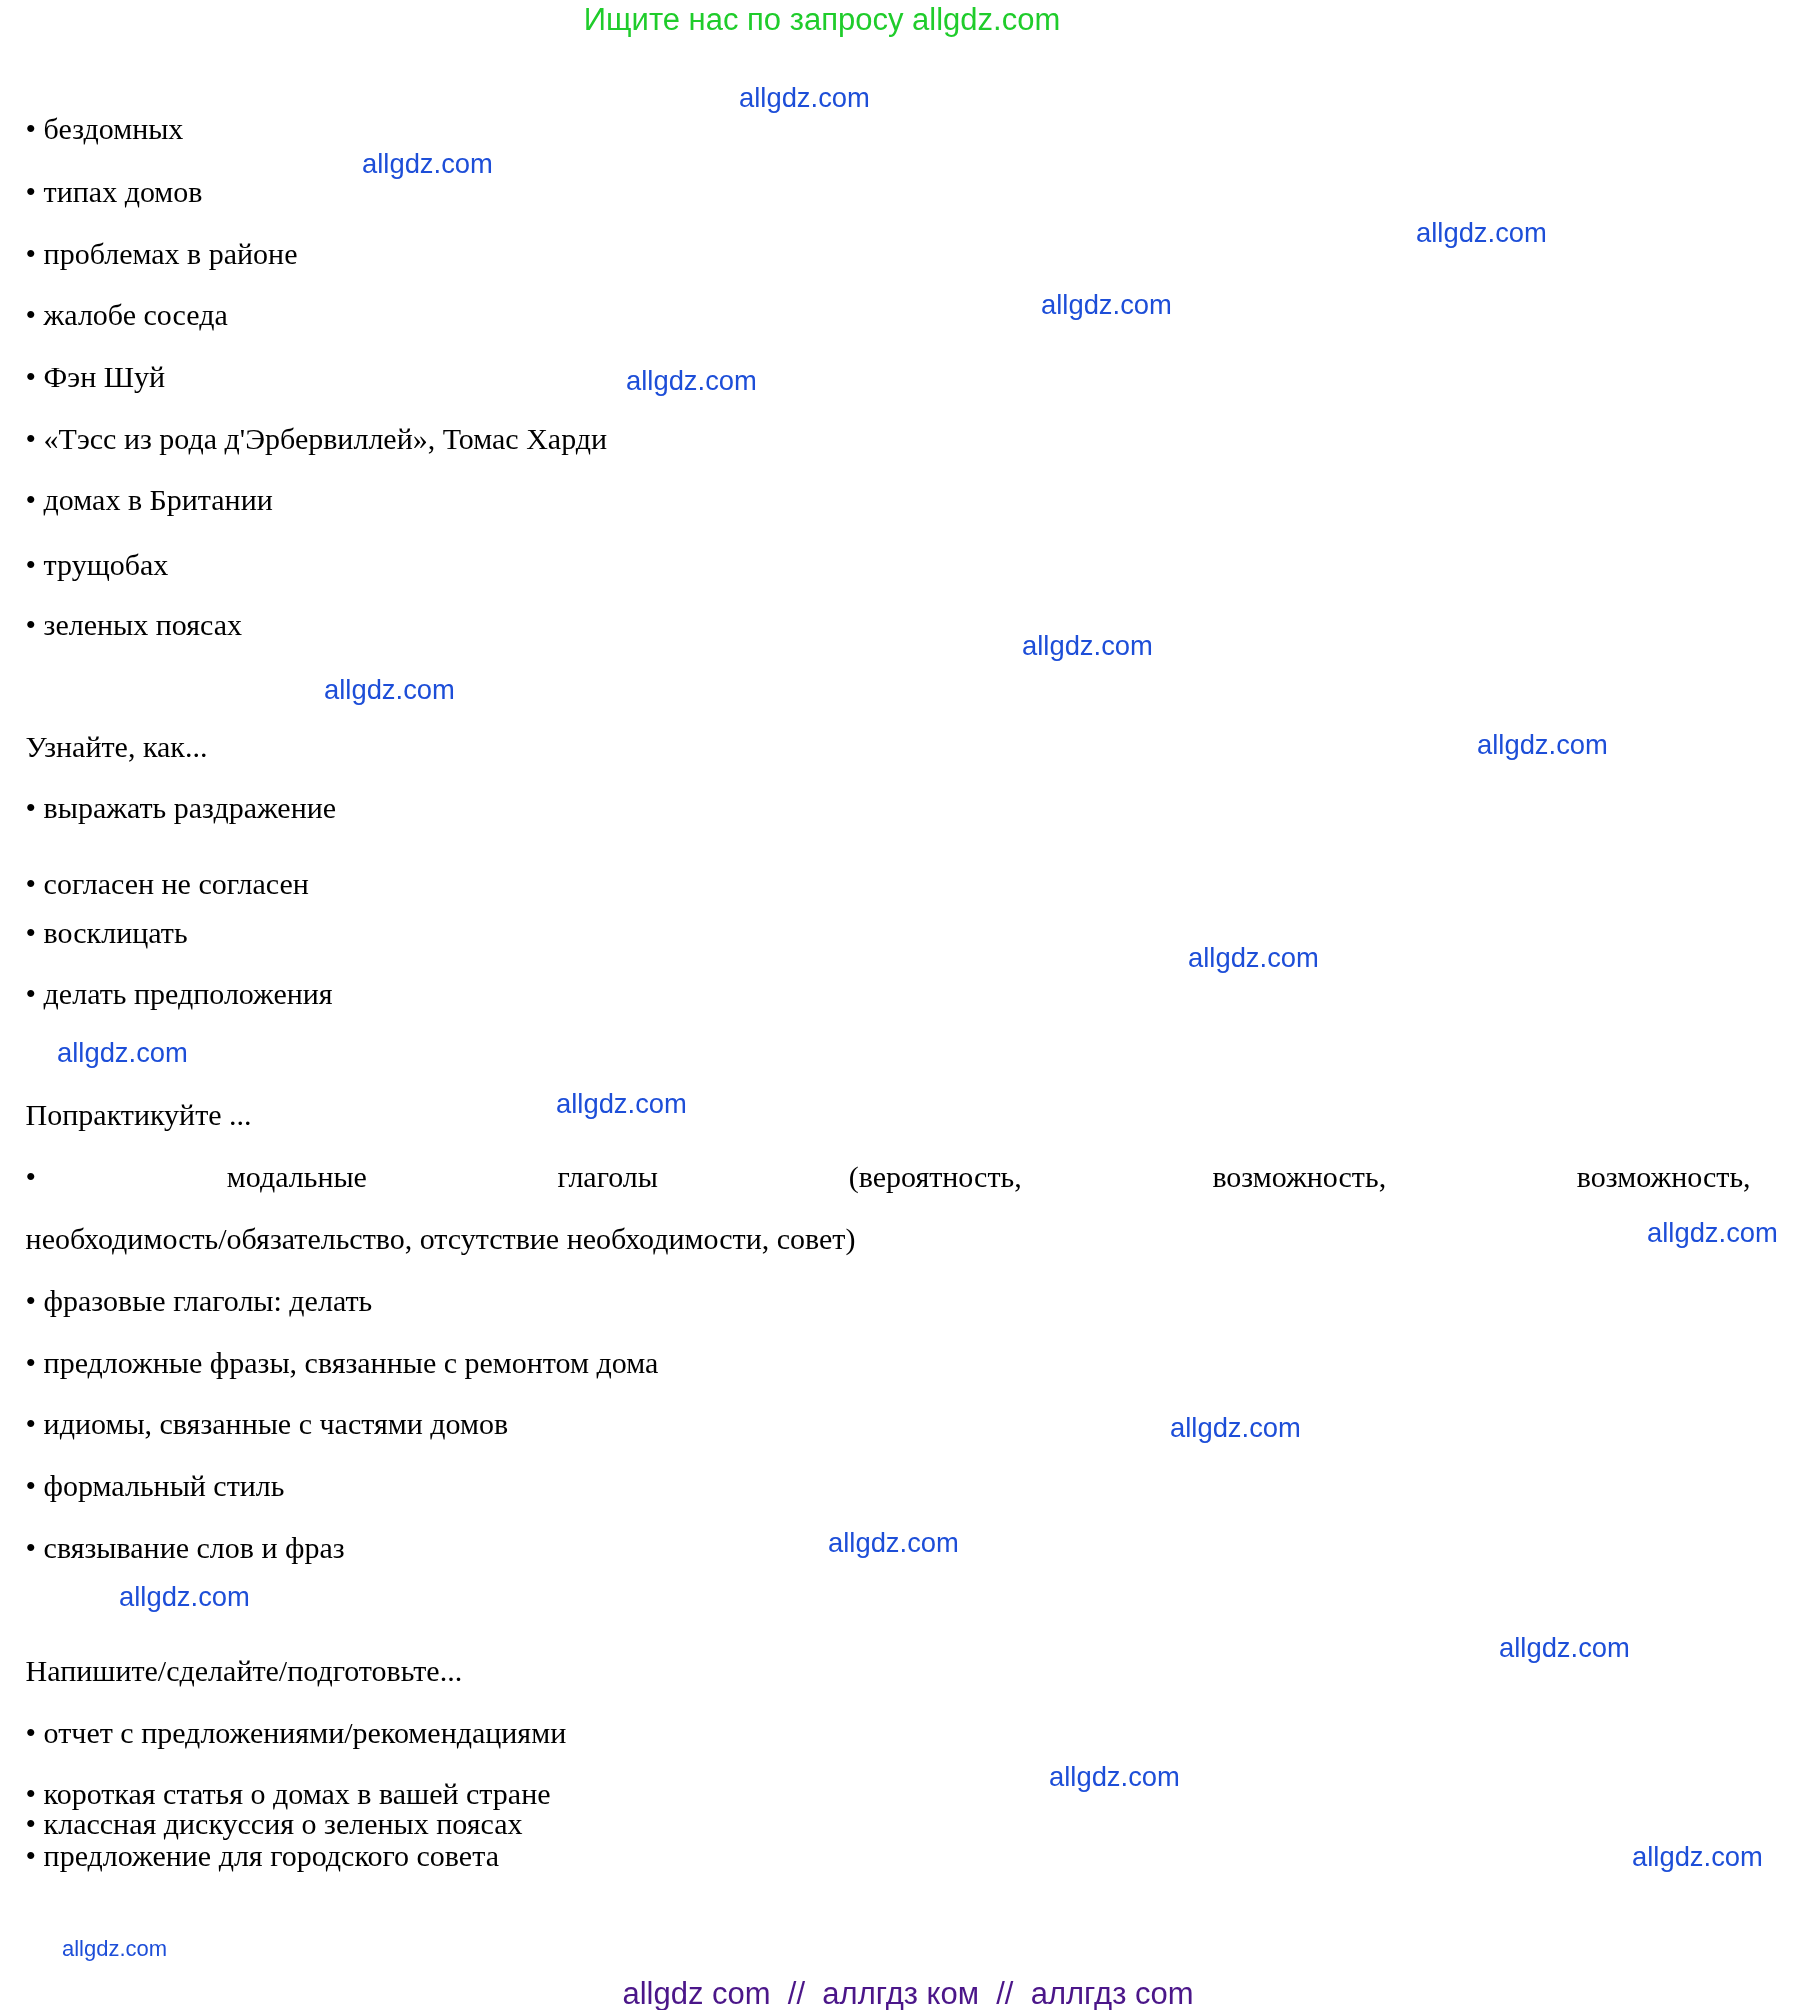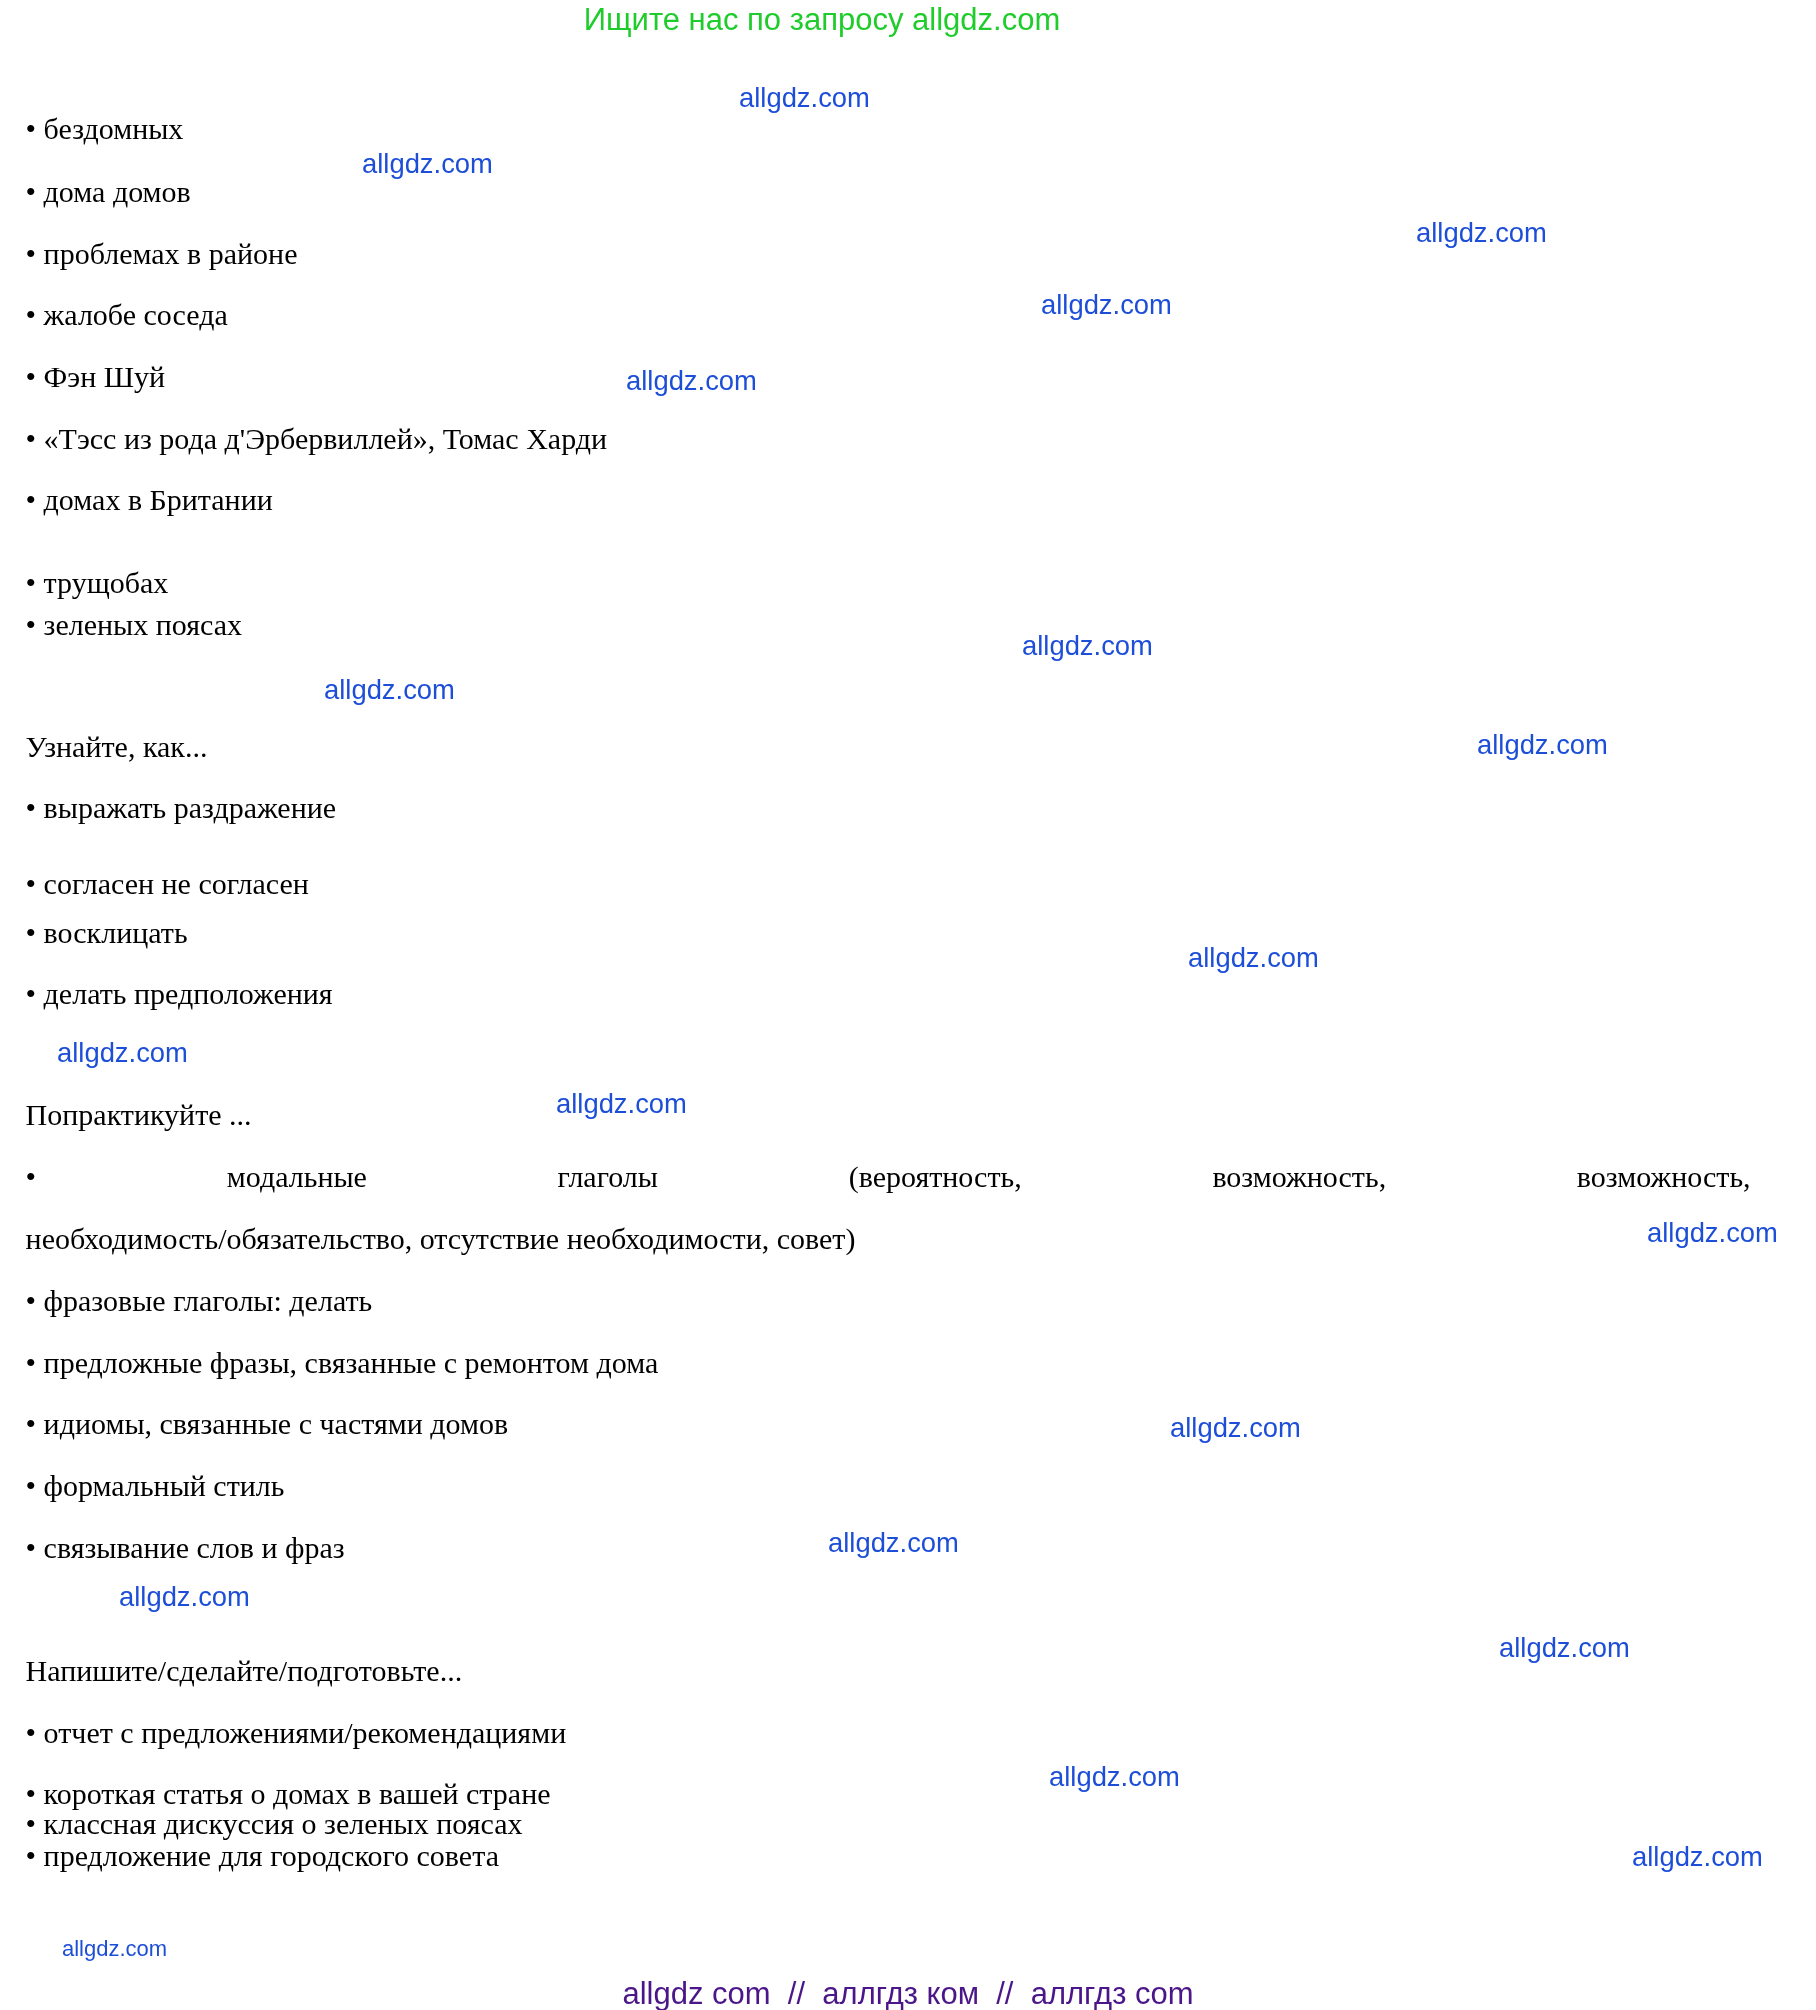--- a/index.html
+++ b/index.html
@@ -13,27 +13,27 @@
   .line.just { width:1725px; text-align:justify; text-align-last:justify; white-space:normal;font-family:Liberation Serif, serif; }
   .wm { position:absolute; font-family:"Liberation Sans", sans-serif; font-size:27.4px; color:#1d4ed8; white-space:nowrap; line-height:31px; }
   .wm.small { font-size:22px; }
 </style>
 </head>
 <body>
 
 <div class="top-banner">Ищите нас по запросу allgdz.com</div>
 
 <div class="line" style="top:101px">• бездомных</div>
-<div class="line" style="top:164px">• дома домов</div>
+<div class="line" style="top:164px">• типах домов</div>
 <div class="line" style="top:226px">• проблемах в районе</div>
 <div class="line" style="top:287px">• жалобе соседа</div>
 <div class="line" style="top:349px">• Фэн Шуй</div>
 <div class="line" style="top:411px">• «Тэсс из рода д'Эрбервиллей», Томас Харди</div>
 <div class="line" style="top:472px">• домах в Британии</div>
-<div class="line" style="top:555px">• трущобах</div>
+<div class="line" style="top:537px">• трущобах</div>
 <div class="line" style="top:597px">• зеленых поясах</div>
 
 <div class="line" style="top:719px">Узнайте, как...</div>
 <div class="line" style="top:780px">• выражать раздражение</div>
 <div class="line" style="top:856px">• согласен не согласен</div>
 <div class="line" style="top:905px">• восклицать</div>
 <div class="line" style="top:966px">• делать предположения</div>
 
 <div class="line" style="top:1087px">Попрактикуйте ...</div>
 <div class="line just" style="top:1149px">•   модальные   глаголы   (вероятность,   возможность,   возможность,</div>

